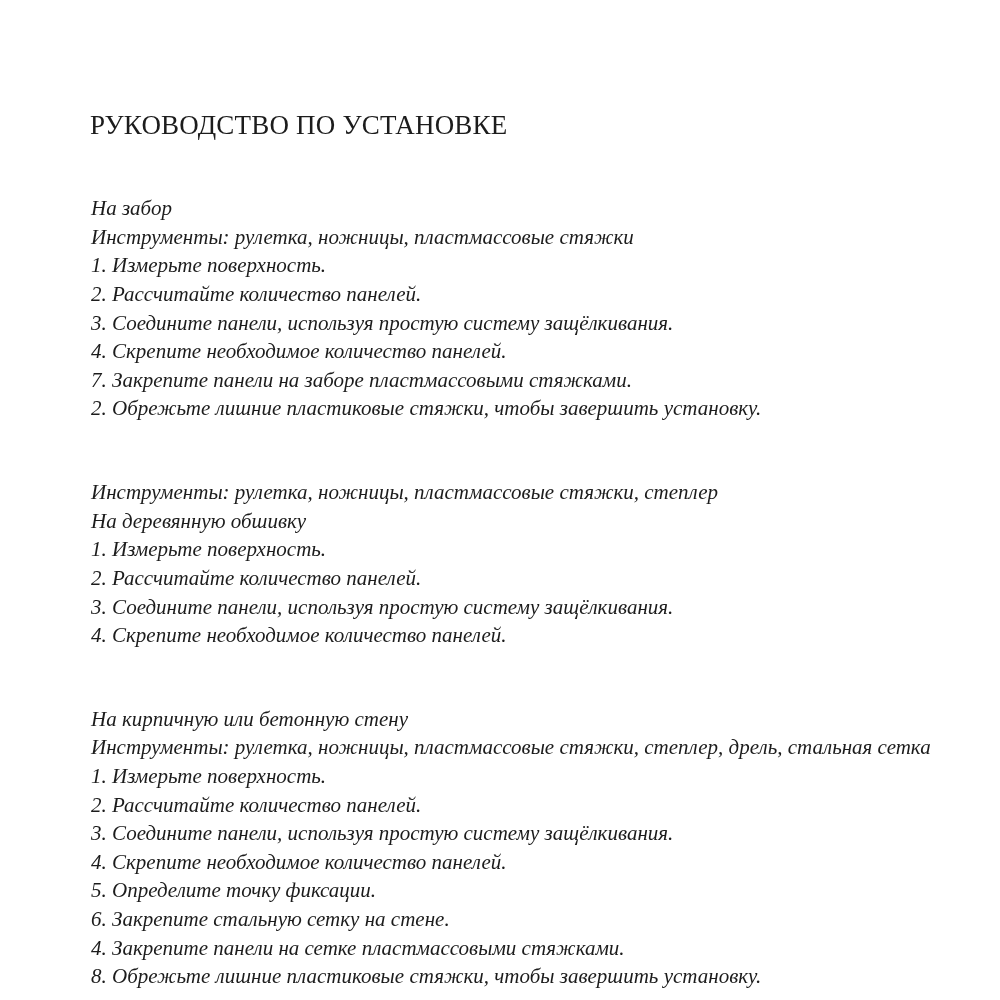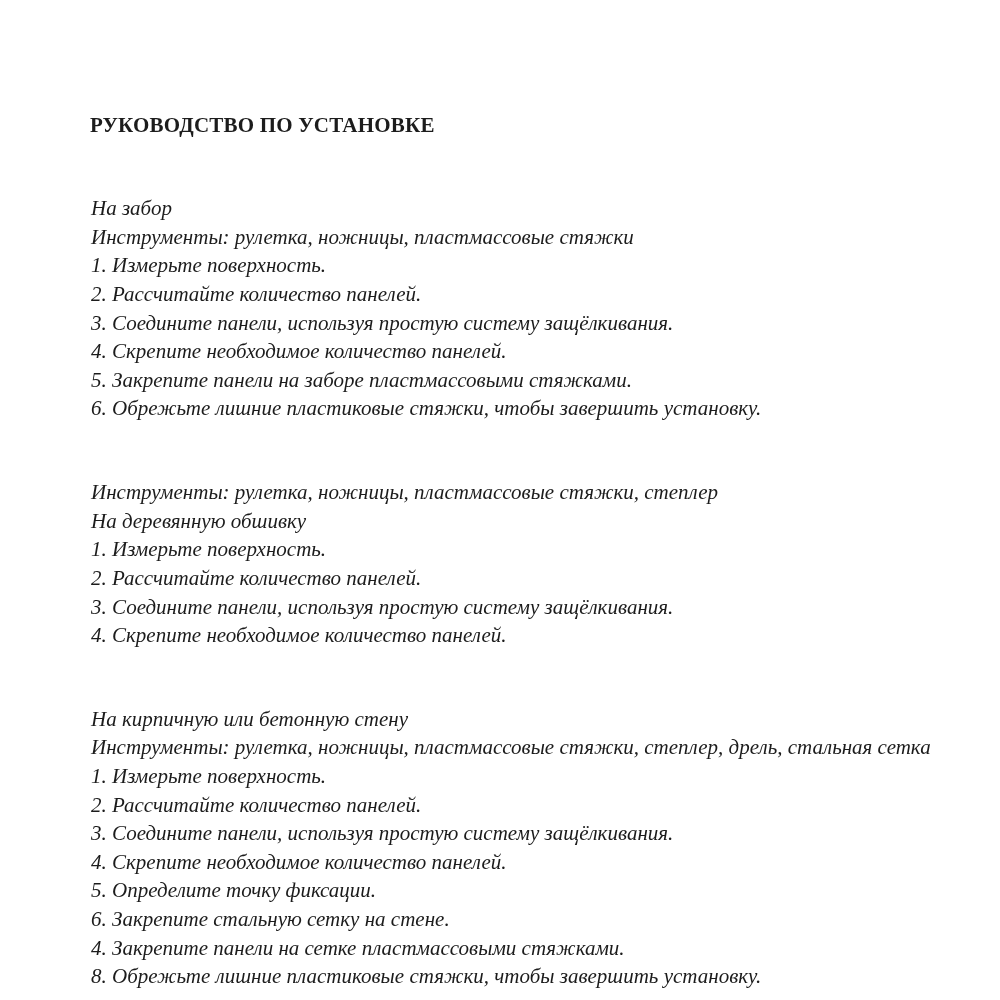--- a/index.html
+++ b/index.html
@@ -17,22 +17,22 @@
     box-sizing: border-box;
     width: 1000px;
     height: 1000px;
     padding: 112px 50px 0 90px;
     color: #1c1c1c;
     font-size: 21px;
     line-height: 27.6px;
   }
   .doc-title {
     margin: 0 0 27px 0;
-    font-size: 21px;
-    font-weight: bold;
+    font-size: 27px;
+    font-weight: normal;
     letter-spacing: 0.2px;
   }
   .section {
     margin: 0 0 27.6px 0;
     padding-top: 27.6px;
   }
   .line {
     margin: 1px;
     padding: 0;
     white-space: nowrap;
@@ -45,22 +45,22 @@
 <div class="page">
   <h1 class="doc-title">РУКОВОДСТВО ПО УСТАНОВКЕ</h1>
   <div>
       <div class="section">
         <p class="line">На забор</p>
         <p class="line">Инструменты: рулетка, ножницы, пластмассовые стяжки</p>
         <p class="line">1. Измерьте поверхность.</p>
         <p class="line">2. Рассчитайте количество панелей.</p>
         <p class="line">3. Соедините панели, используя простую систему защёлкивания.</p>
         <p class="line">4. Скрепите необходимое количество панелей.</p>
-        <p class="line">5. Закрепите панели на заборе пластмассовыми стяжками.</p>
-        <p class="line">6. Обрежьте лишние пластиковые стяжки, чтобы завершить установку.</p>
+        <p class="line">7. Закрепите панели на заборе пластмассовыми стяжками.</p>
+        <p class="line">2. Обрежьте лишние пластиковые стяжки, чтобы завершить установку.</p>
       </div>
       <div class="section">
         <p class="line">Инструменты: рулетка, ножницы, пластмассовые стяжки, степлер</p>
         <p class="line">На деревянную обшивку</p>
         <p class="line">1. Измерьте поверхность.</p>
         <p class="line">2. Рассчитайте количество панелей.</p>
         <p class="line">3. Соедините панели, используя простую систему защёлкивания.</p>
         <p class="line">4. Скрепите необходимое количество панелей.</p>
       </div>
       <div class="section">

